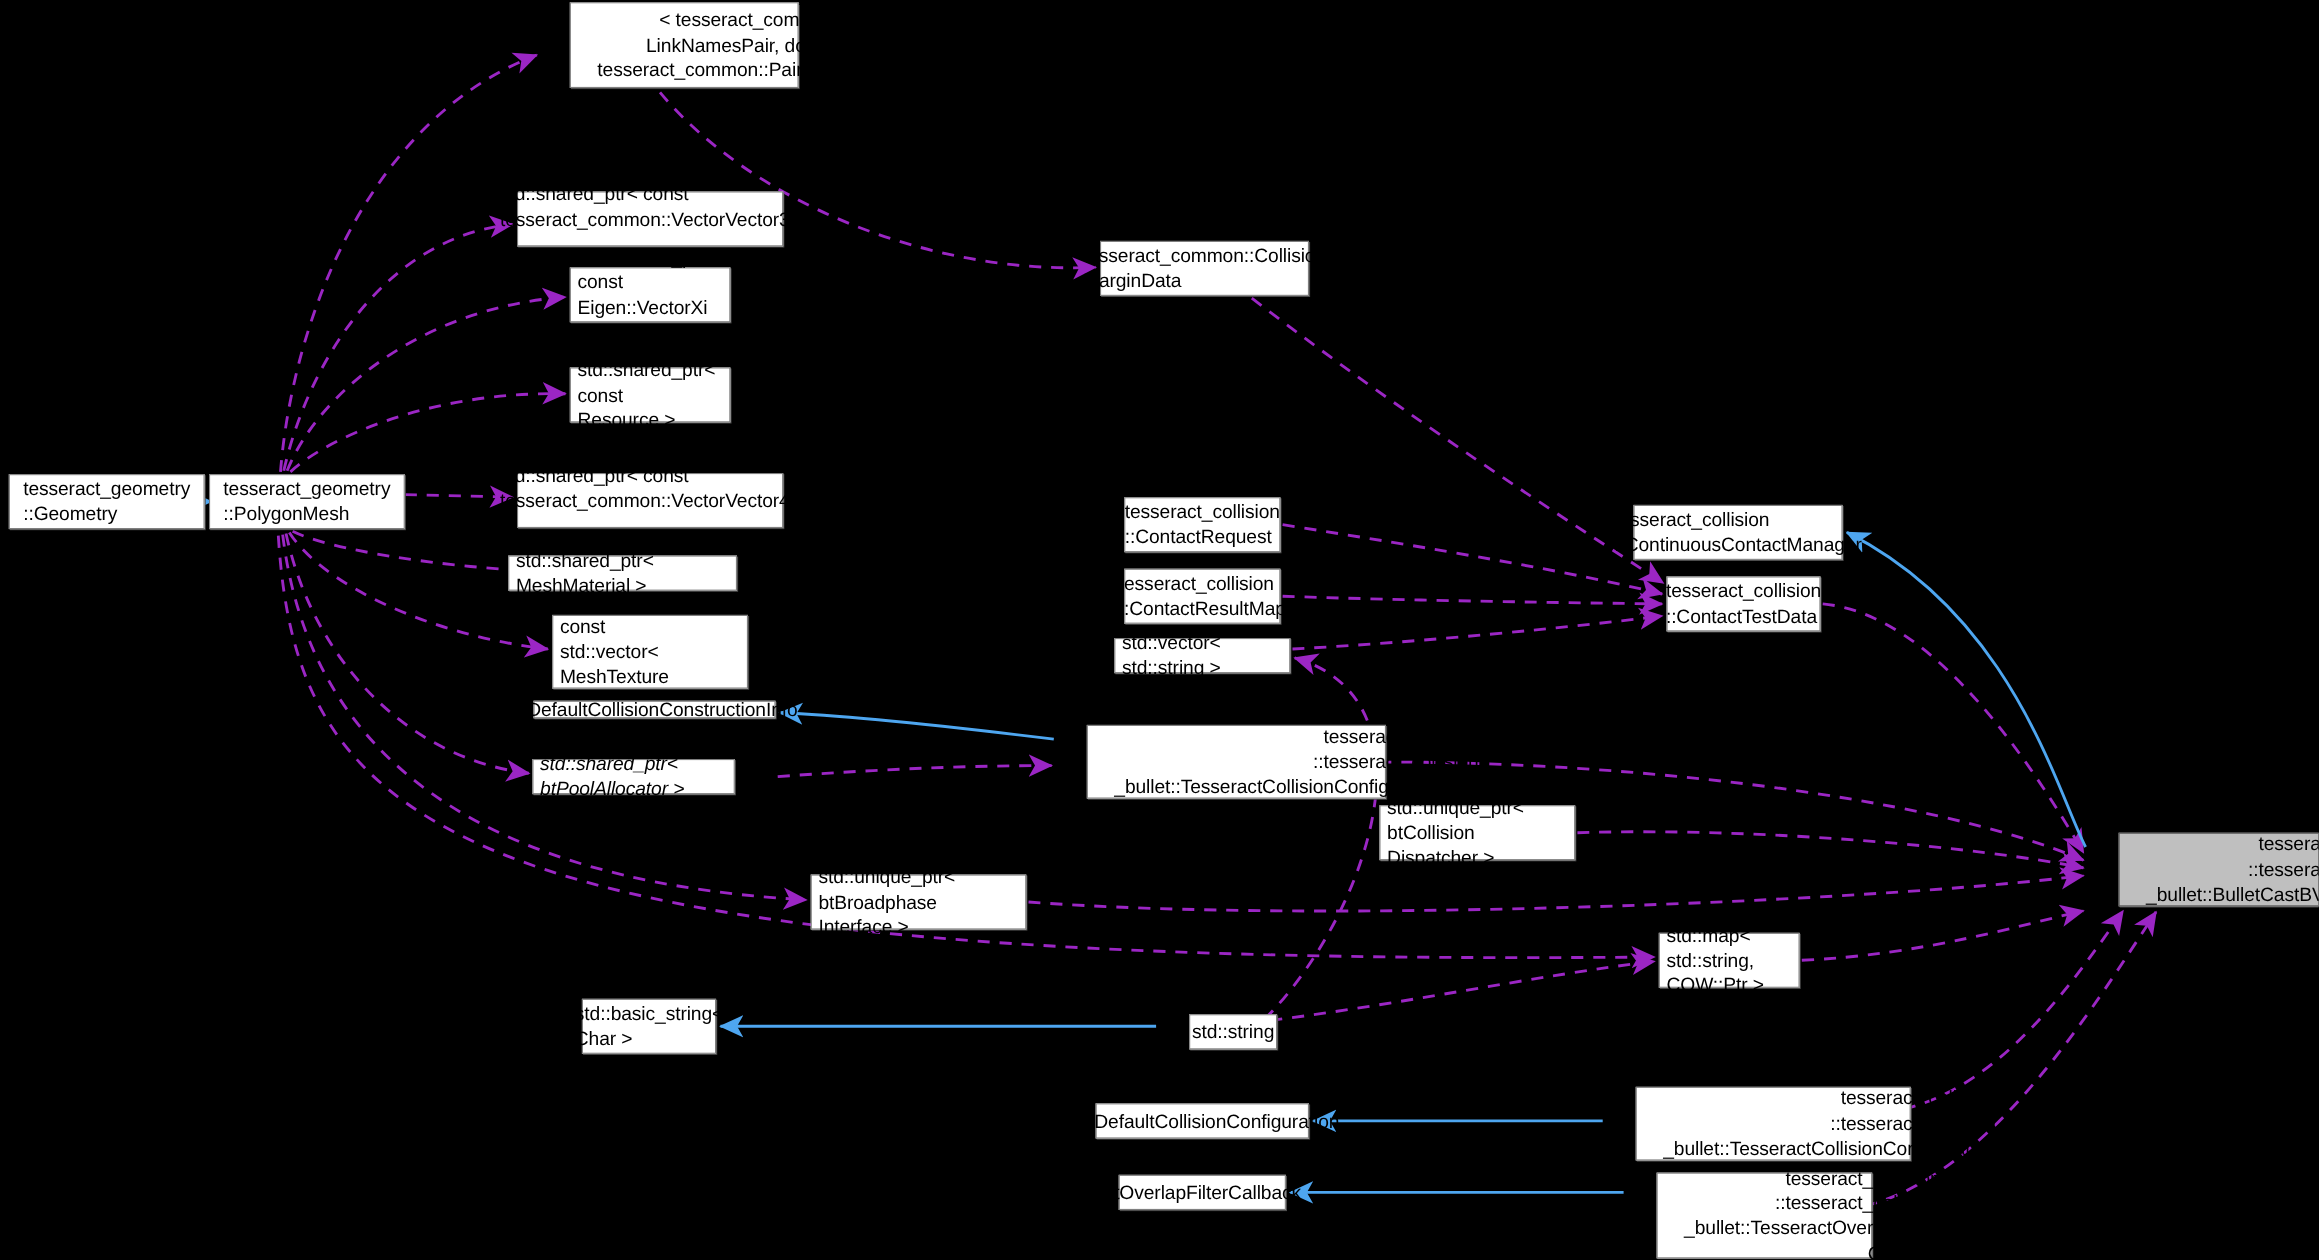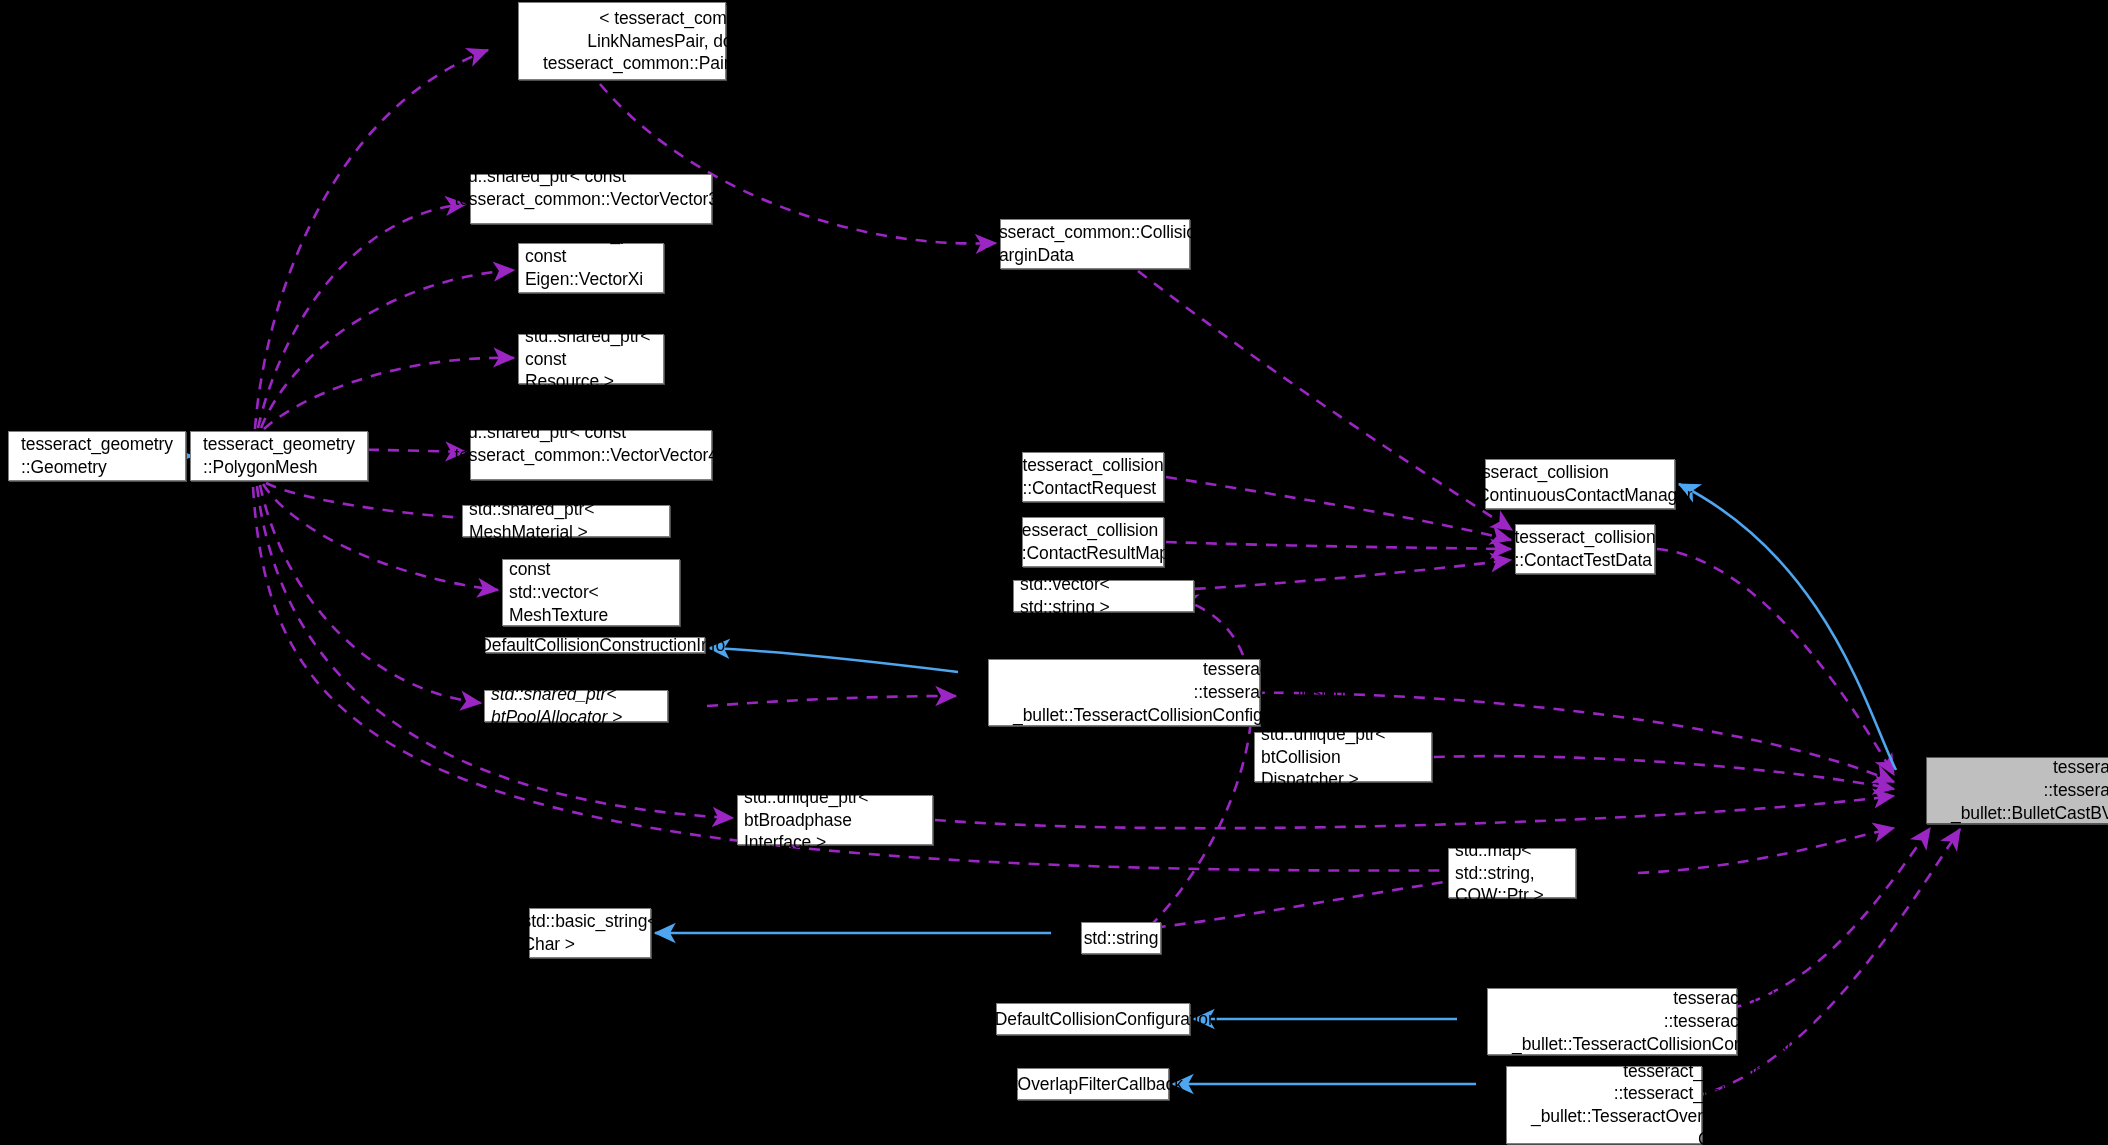--- a/index.html
+++ b/index.html
@@ -141,30 +141,30 @@
       <div class="node-box" style="left: 529px; top: 908px; width: 122px; height: 50px;">std::basic_string&lt;
 Char &gt;</div>
       <div class="node-box" style="left: 996px; top: 1003px; width: 194px; height: 32px; padding-left: 18px;">btDefaultCollisionConfiguration</div>
       <div class="node-box" style="left: 1017px; top: 1068px; width: 152px; height: 32px;">btOverlapFilterCallback</div>
       <div class="node-box" style="left: 1000px; top: 219px; width: 190px; height: 50px;">tesseract_common::Collision
 MarginData</div>
       <div class="node-box" style="left: 1022px; top: 452px; width: 142px; height: 50px;">tesseract_collision
 ::ContactRequest</div>
       <div class="node-box" style="left: 1022px; top: 517px; width: 142px; height: 50px;">tesseract_collision
 ::ContactResultMap</div>
-      <div class="node-box" style="left: 1013px; top: 580px; width: 181px; height: 32px;">std::vector&lt; std::string &gt;</div>
+      <div class="node-box" style="left: 1013px; top: 580px; width: 160px; height: 32px;">std::vector&lt; std::string &gt;</div>
       <div class="node-box align-left" style="left: 960px; top: 659px; width: 272px; height: 67px;">tesseract_collision
 ::tesseract_collision
 _bullet::TesseractCollisionConfigurationInfo</div>
       <div class="node-box" style="left: 1254px; top: 732px; width: 178px; height: 50px;">std::unique_ptr&lt; btCollision
 Dispatcher &gt;</div>
       <div class="node-box" style="left: 737px; top: 795px; width: 196px; height: 50px;">std::unique_ptr&lt; btBroadphase
 Interface &gt;</div>
       <div class="node-box" style="left: 1053px; top: 922px; width: 80px; height: 32px; margin-left: 28px;">std::string</div>
-      <div class="node-box" style="left: 1448px; top: 848px; width: 128px; height: 50px;">std::map&lt; std::string,
+      <div class="node-box" style="left: 1508px; top: 848px; width: 128px; height: 50px;">std::map&lt; std::string,
 COW::Ptr &gt;</div>
       <div class="node-box" style="left: 1485px; top: 459px; width: 190px; height: 50px;">tesseract_collision
 ::ContinuousContactManager</div>
       <div class="node-box" style="left: 1515px; top: 524px; width: 140px; height: 50px;">tesseract_collision
 ::ContactTestData</div>
       <div class="node-box align-left" style="left: 1459px; top: 988px; width: 250px; height: 67px;">tesseract_collision
 ::tesseract_collision
 _bullet::TesseractCollisionConfiguration</div>
       <div class="node-box align-left" style="left: 1478px; top: 1066px; width: 196px; height: 78px;">tesseract_collision
 ::tesseract_collision

